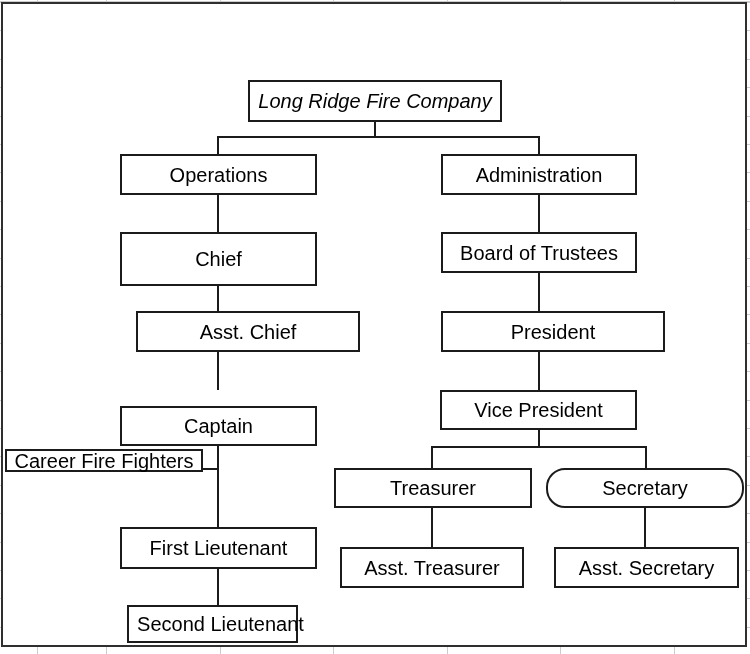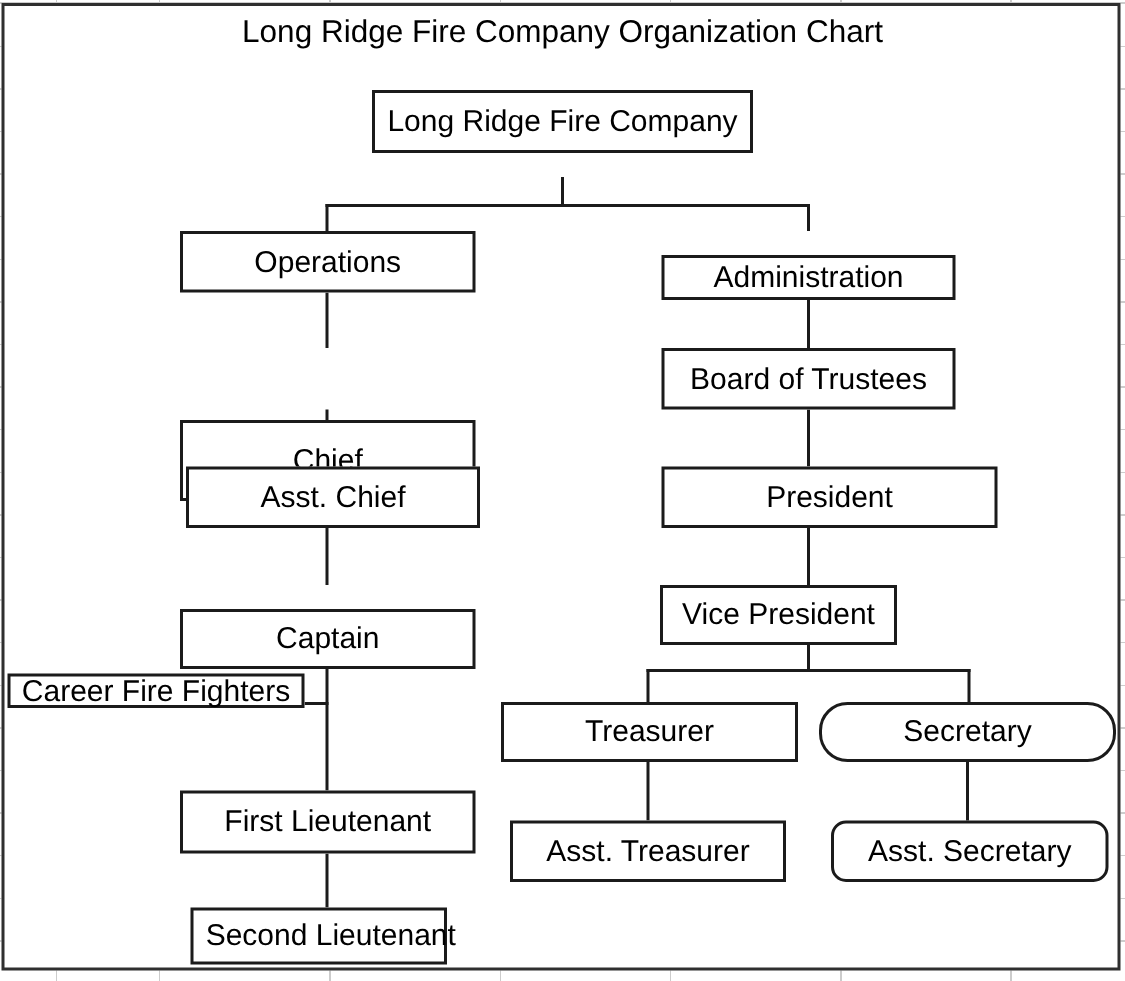--- a/index.html
+++ b/index.html
@@ -59,21 +59,20 @@
     position: absolute;
     background: #1b1b1b;
   }
 </style>
 </head>
 <body>
 
 <div class="stage">
   <div class="grid-backdrop"></div>
   <div class="chart-frame"></div>
-  <div class="chart-title">Long Ridge Fire Company Organization Chart</div>
   <div id="connectors-layer">
       <div class="connector" style="left: 374px; top: 118px; width: 2px; height: 20px; background: rgb(27, 27, 27);"></div>
       <div class="connector" style="left: 217px; top: 136px; width: 323px; height: 2px; background: rgb(27, 27, 27);"></div>
       <div class="connector" style="left: 217px; top: 136px; width: 2px; height: 18px; background: rgb(27, 27, 27);"></div>
       <div class="connector" style="left: 538px; top: 136px; width: 2px; height: 18px; background: rgb(27, 27, 27);"></div>
       <div class="connector" style="left: 217px; top: 195px; width: 2px; height: 37px; background: rgb(27, 27, 27);"></div>
       <div class="connector" style="left: 538px; top: 195px; width: 2px; height: 37px; background: rgb(27, 27, 27);"></div>
       <div class="connector" style="left: 217px; top: 273px; width: 2px; height: 38px; background: rgb(27, 27, 27);"></div>
       <div class="connector" style="left: 538px; top: 273px; width: 2px; height: 38px; background: rgb(27, 27, 27);"></div>
       <div class="connector" style="left: 217px; top: 352px; width: 2px; height: 38px; background: rgb(27, 27, 27);"></div>
@@ -82,30 +81,30 @@
       <div class="connector" style="left: 203px; top: 468px; width: 16px; height: 2px; background: rgb(27, 27, 27);"></div>
       <div class="connector" style="left: 538px; top: 430px; width: 2px; height: 18px; background: rgb(27, 27, 27);"></div>
       <div class="connector" style="left: 431px; top: 446px; width: 216px; height: 2px; background: rgb(27, 27, 27);"></div>
       <div class="connector" style="left: 431px; top: 446px; width: 2px; height: 22px; background: rgb(27, 27, 27);"></div>
       <div class="connector" style="left: 645px; top: 446px; width: 2px; height: 22px; background: rgb(27, 27, 27);"></div>
       <div class="connector" style="left: 431px; top: 508px; width: 2px; height: 39px; background: rgb(27, 27, 27);"></div>
       <div class="connector" style="left: 644px; top: 508px; width: 2px; height: 39px; background: rgb(27, 27, 27);"></div>
       <div class="connector" style="left: 217px; top: 569px; width: 2px; height: 36px; background: rgb(27, 27, 27);"></div>
     </div>
   <div id="nodes-layer">
-      <div class="node" style="left: 248px; top: 60px; width: 254px; height: 42px;">Long Ridge Fire Company</div>
+      <div class="node" style="left: 248px; top: 80px; width: 254px; height: 42px; font-style: italic;">Long Ridge Fire Company</div>
       <div class="node" style="left: 120px; top: 154px; width: 197px; height: 41px;">Operations</div>
-      <div class="node" style="left: 441px; top: 154px; width: 196px; height: 30px; margin-top: 16px;">Administration</div>
-      <div class="node" style="left: 120px; top: 232px; width: 197px; height: 54px; margin-top: 48px;">Chief</div>
+      <div class="node" style="left: 441px; top: 154px; width: 196px; height: 41px;">Administration</div>
+      <div class="node" style="left: 120px; top: 232px; width: 197px; height: 54px;">Chief</div>
       <div class="node" style="left: 441px; top: 232px; width: 196px; height: 41px;">Board of Trustees</div>
-      <div class="node" style="left: 124px; top: 311px; width: 196px; height: 41px;">Asst. Chief</div>
+      <div class="node" style="left: 136px; top: 311px; width: 224px; height: 41px;">Asst. Chief</div>
       <div class="node" style="left: 441px; top: 311px; width: 224px; height: 41px;">President</div>
       <div class="node" style="left: 120px; top: 390px; width: 197px; height: 40px; margin-top: 16px;">Captain</div>
-      <div class="node" style="left: 440px; top: 390px; width: 158px; height: 40px;">Vice President</div>
+      <div class="node" style="left: 440px; top: 390px; width: 197px; height: 40px;">Vice President</div>
       <div class="node" style="left: 5px; top: 449px; width: 198px; height: 23px;">Career Fire Fighters</div>
       <div class="node" style="left: 334px; top: 468px; width: 198px; height: 40px;">Treasurer</div>
       <div class="node" style="left: 546px; top: 468px; width: 198px; height: 40px; border-radius: 19px;">Secretary</div>
       <div class="node" style="left: 120px; top: 527px; width: 197px; height: 42px;">First Lieutenant</div>
       <div class="node" style="left: 340px; top: 547px; width: 184px; height: 41px; text-align: center;">Asst. Treasurer</div>
-      <div class="node" style="left: 554px; top: 547px; width: 185px; height: 41px; border-radius: 10px;">Asst. Secretary</div>
+      <div class="node" style="left: 554px; top: 547px; width: 185px; height: 41px;">Asst. Secretary</div>
       <div class="node" style="left: 127px; top: 605px; width: 171px; height: 38px; padding-left: 16px;">Second Lieutenant</div>
     </div>
 </div>
 
 </body></html>

